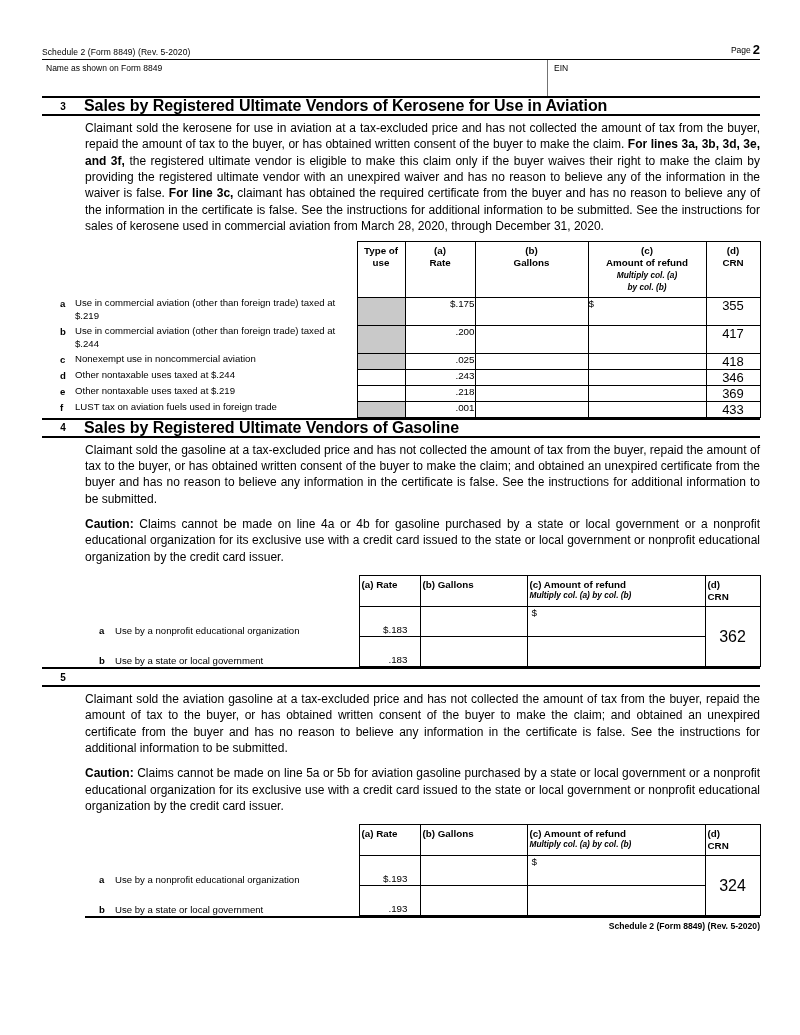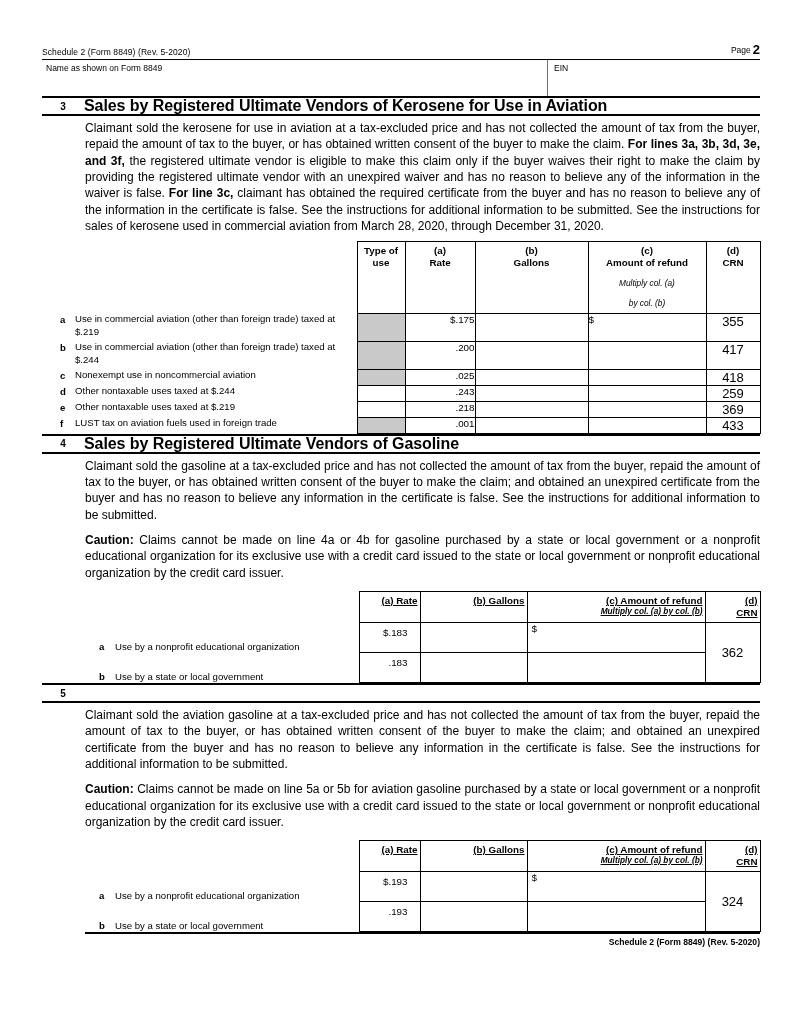--- a/index.html
+++ b/index.html
@@ -133,25 +133,25 @@
   .tbl3 thead th {
     text-align: center;
     font-weight: bold;
     font-size: 9.8px;
     line-height: 1.16;
     padding: 3px 2px 4px 2px;
     vertical-align: top;
   }
   .tbl3 thead th .sub {
     display: block;
-    font-weight: normal;
+    font-weight: bold;
     font-style: italic;
     font-size: 8.3px;
     line-height: 1.14;
-    margin-top: 11px;
+    margin-top: 3px;
   }
 
   .cell-desc {
     font-size: 9.6px;
     line-height: 1.3;
     padding: 1px 0 1px 0;
     position: relative;
   }
   .cell-desc .ltr {
     position: absolute;
@@ -199,27 +199,26 @@
     border: 1px solid #000;
     padding: 0;
     vertical-align: top;
   }
   .tbl45 .open-left {
     border-left: none;
     border-top: none;
     border-bottom: none;
   }
   .tbl45 thead th {
-    text-align: right;
+    text-align: left;
     font-weight: bold;
     font-size: 9.8px;
     line-height: 1.18;
     padding: 3px 2px 4px 2px;
     vertical-align: top;
-    text-decoration: underline;
   }
   .tbl45 thead th .sub {
     display: block;
     font-weight: bold;
     font-style: italic;
     font-size: 8.3px;
     margin-top: 0px;
   }
   .tbl45 .row-desc {
     position: relative;
@@ -242,23 +241,23 @@
     padding-right: 12px;
     font-size: 9.8px;
   }
   .tbl45 .c-amt-cell {
     padding-left: 4px;
     font-size: 9.8px;
   }
   .tbl45 .c-crn-cell {
     text-align: center;
     vertical-align: middle;
-    font-size: 13px;
-  }
-  .tbl45 .bot-align { vertical-align: bottom; padding-bottom: 14px; }
+    font-size: 16px;
+  }
+  .tbl45 .bot-align { vertical-align: bottom; padding-bottom: 1px; }
 
   
   .footer-rule {
     border-top: 2px solid #000;
     margin-left: 43px;
     width: 675px;
   }
   .foot-note {
     width: 718px;
     text-align: right;
@@ -374,21 +373,21 @@
 
       <tr class="r-short">
         <td class="cell-desc no-frame">
           <span class="ltr">d</span>
           <span class="txt">Other nontaxable uses taxed at $.244</span>
         </td>
         <td></td>
         <td class="cell-rate">.243</td>
         <td></td>
         <td class="cell-amt"></td>
-        <td class="cell-crn">259</td>
+        <td class="cell-crn">346</td>
       </tr>
 
       <tr class="r-short">
         <td class="cell-desc no-frame">
           <span class="ltr">e</span>
           <span class="txt">Other nontaxable uses taxed at $.219</span>
         </td>
         <td></td>
         <td class="cell-rate">.218</td>
         <td></td>

